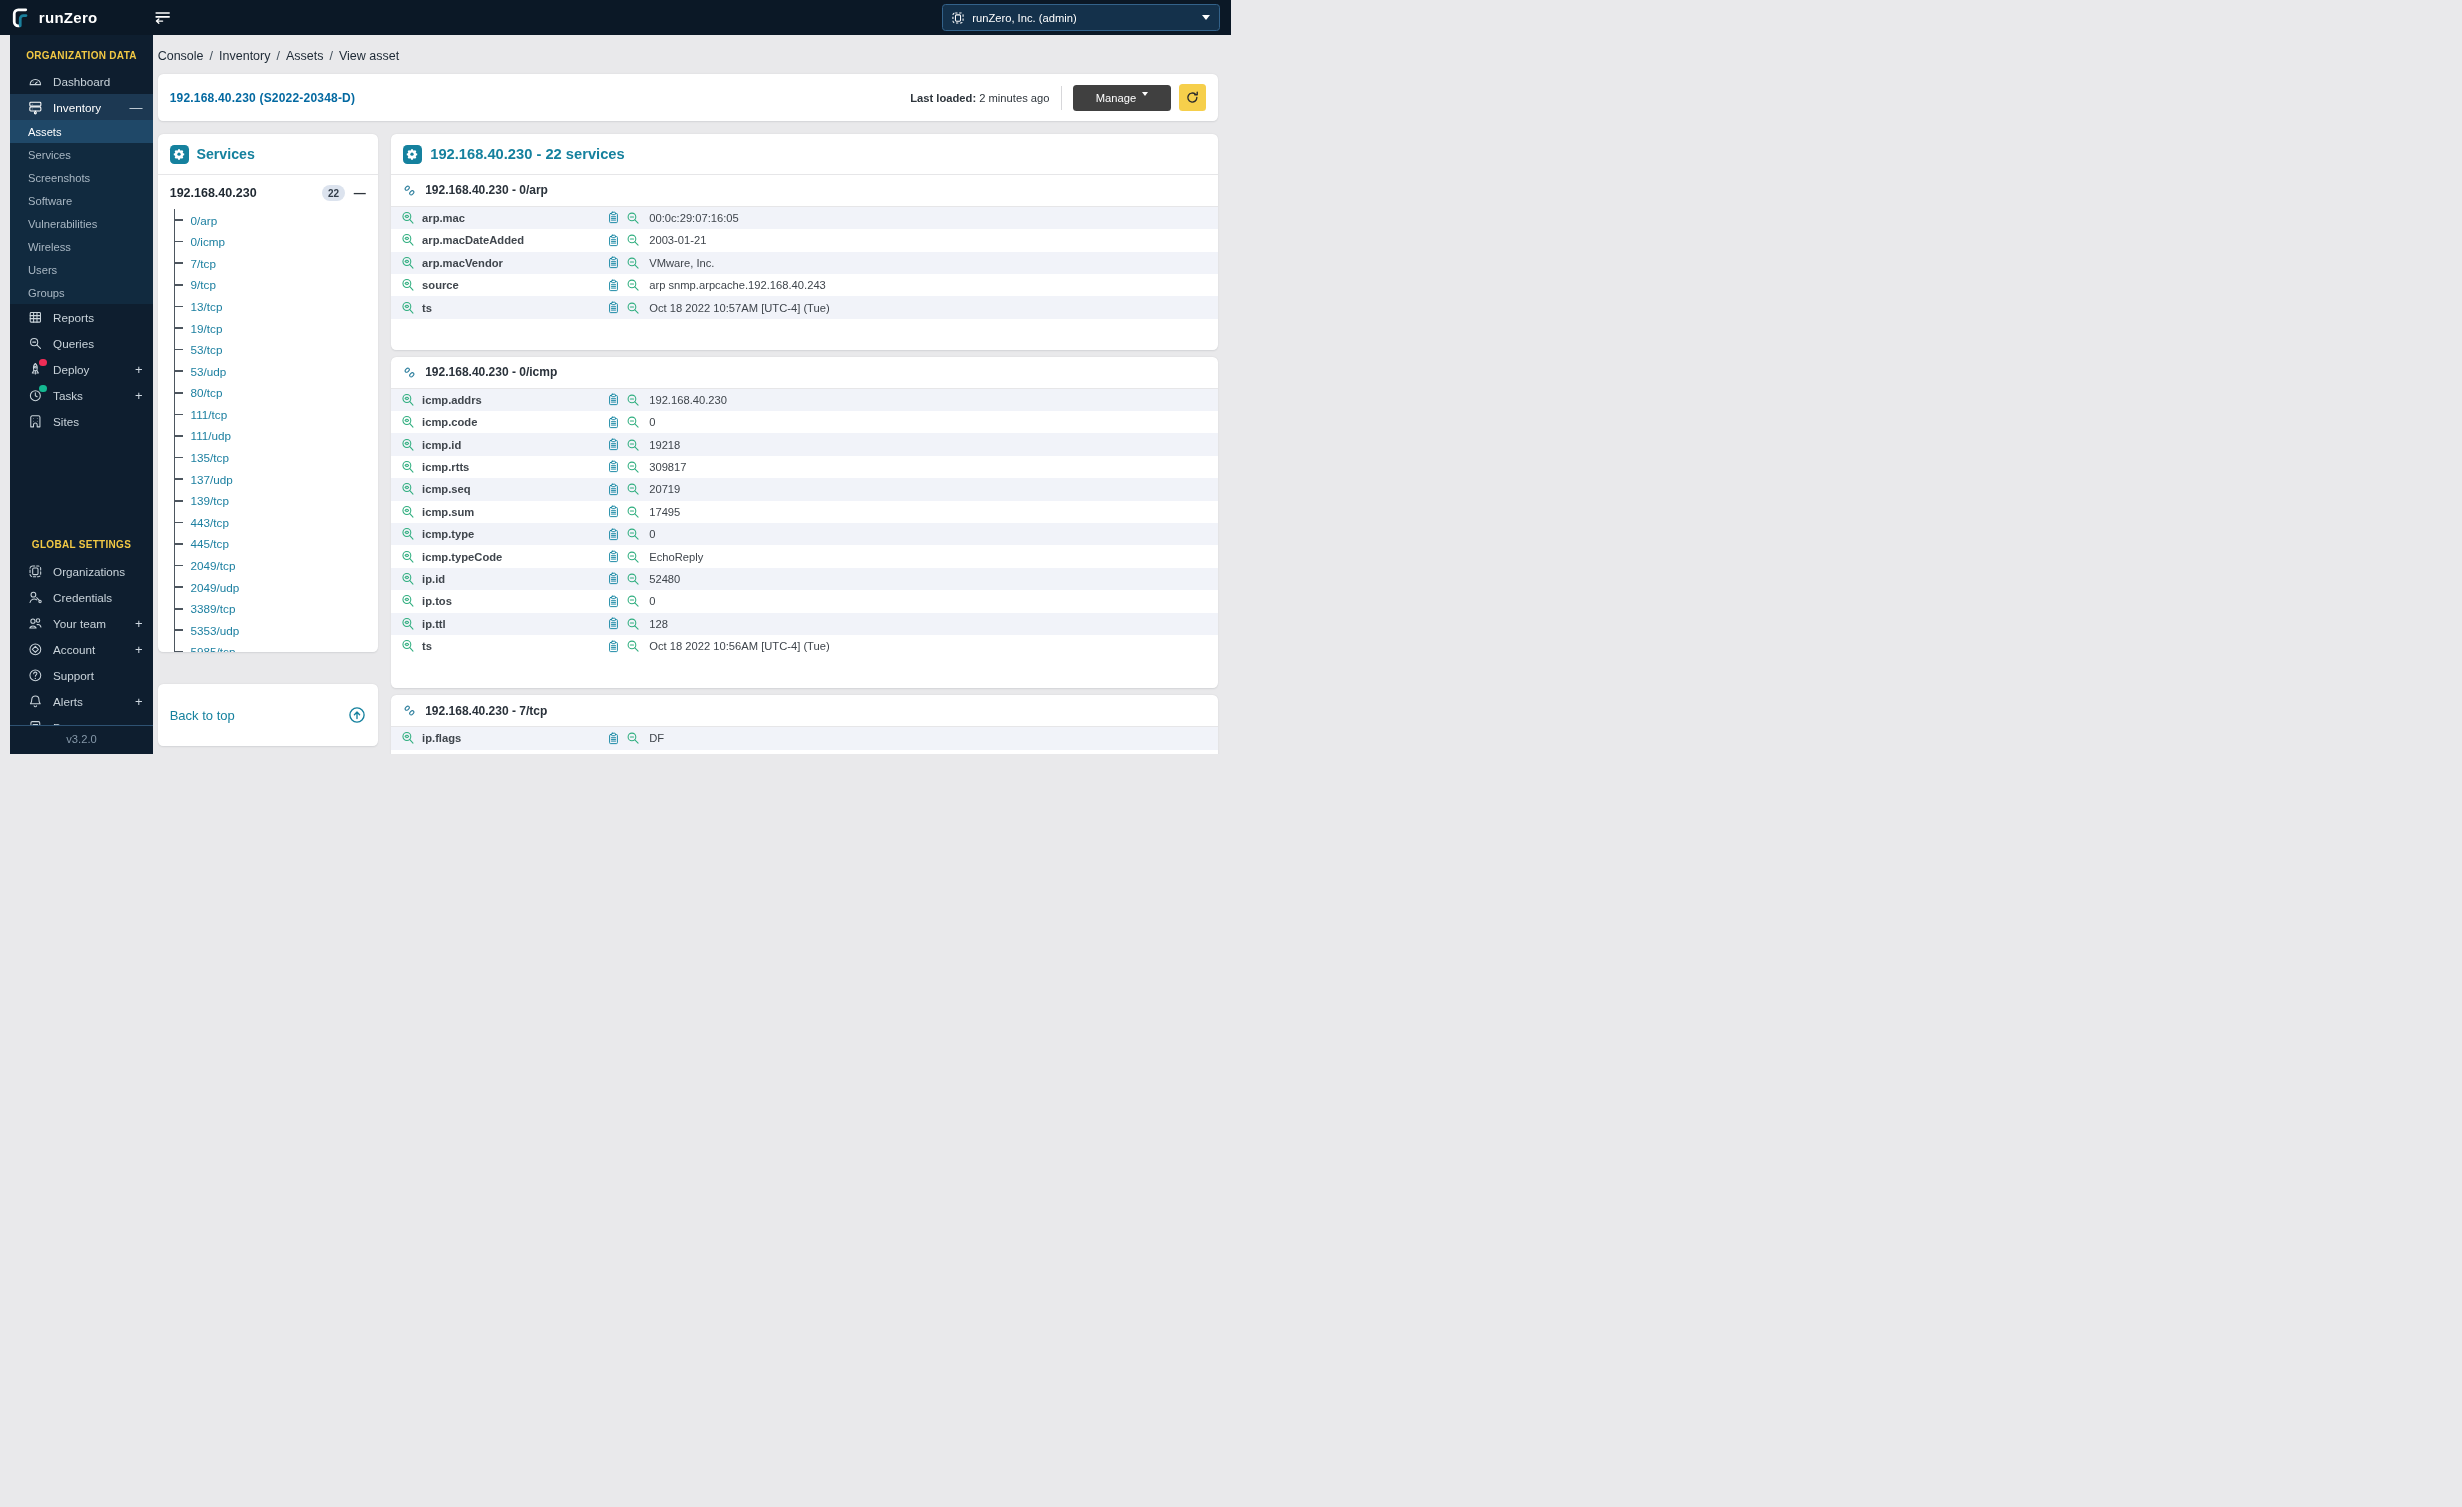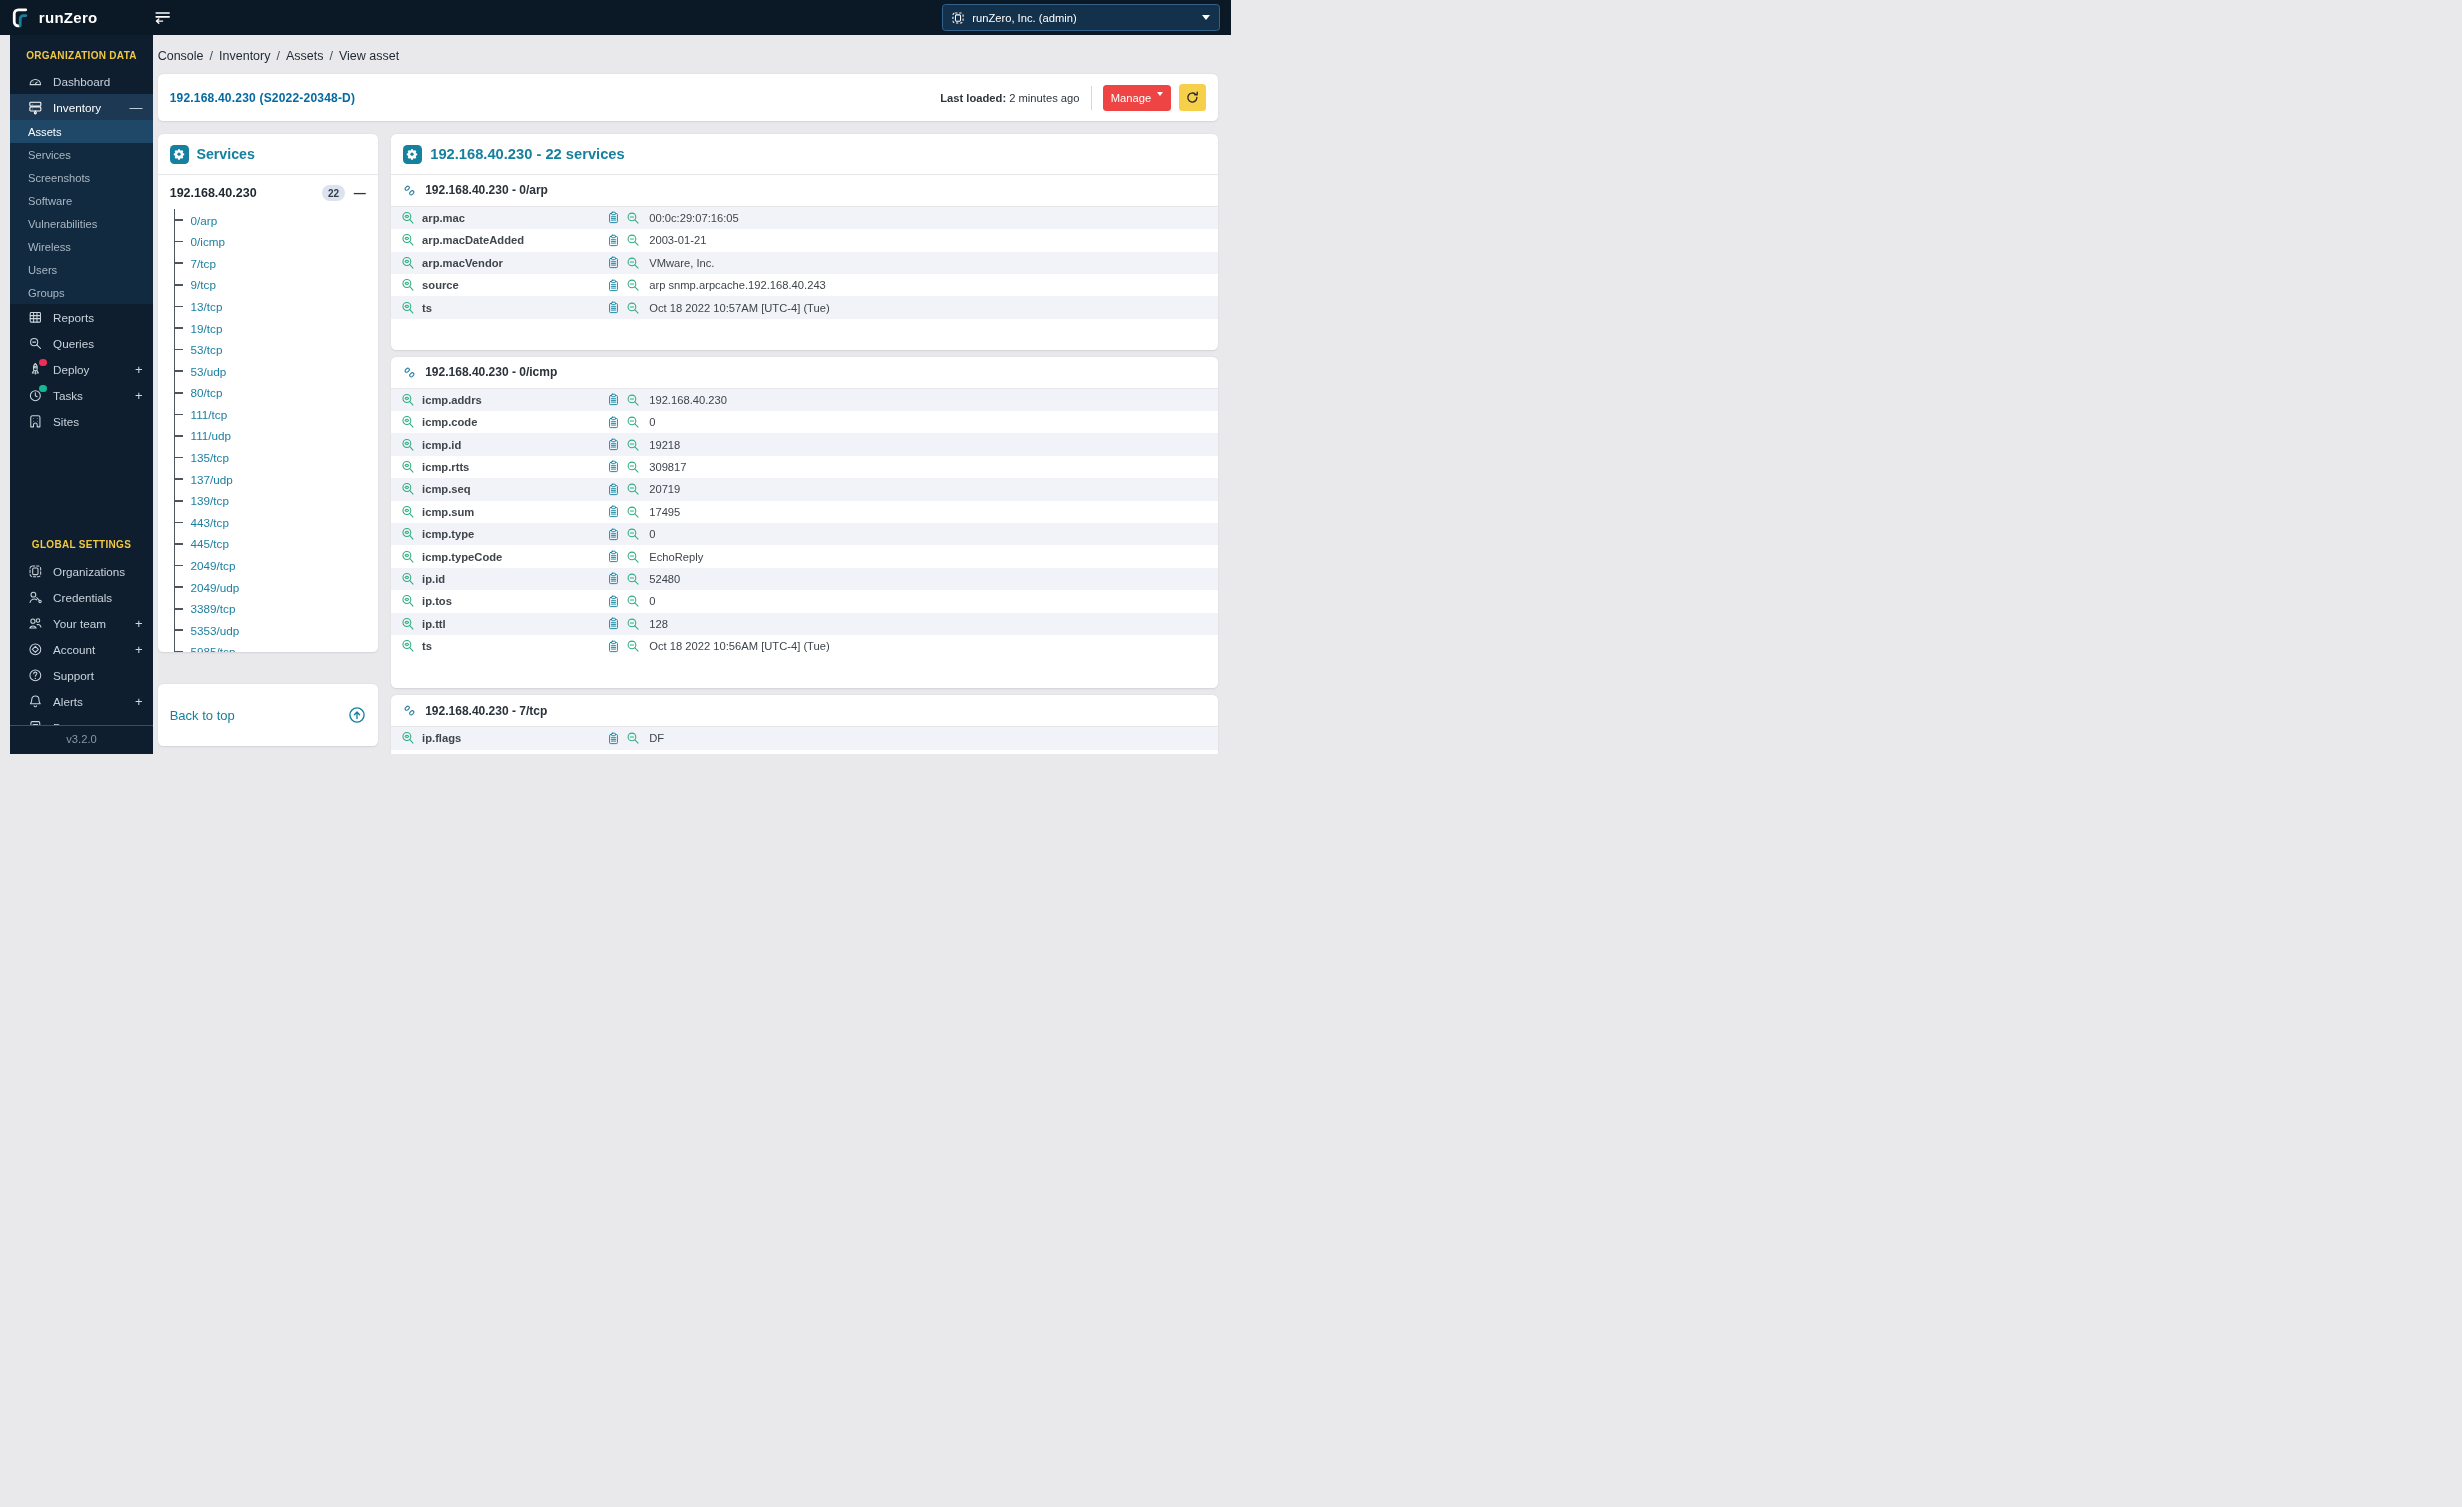--- a/index.html
+++ b/index.html
@@ -45,22 +45,22 @@
 
   .card{background:#fff;border-radius:5.2px;box-shadow:0 0.9px 1.7px rgba(20,30,40,.10)}
 
   .title-card{margin:0 13px 0 14.7px;height:47px;display:flex;align-items:center;padding:0 12px}
   .title-card h1{margin:0;font-size:12px;color:#0369a1;font-weight:700;letter-spacing:0.2px}
   .title-right{margin-left:auto;display:flex;align-items:center}
   .last-loaded{font-size:11.2px;color:#2e353c}
   .last-loaded b{font-weight:700}
   .vdiv{width:0.9px;height:24px;background:#d7d7da;margin:0 11.2px}
   .manage-btn{
-    display:flex;align-items:flex-start;gap:6px;background:#ef4444;color:#fff;border:none;border-radius:3.5px;
-    font-family:inherit;font-size:11.2px;padding:7px 8px;cursor:pointer
+    display:flex;align-items:flex-start;gap:6px;background:#404040;color:#fff;border:none;border-radius:3.5px;
+    font-family:inherit;font-size:11.2px;padding:7px 23px;cursor:pointer
   }
   .manage-btn .caret{width:0;height:0;border-left:3.9px solid transparent;border-right:3.9px solid transparent;border-top:4.7px solid #fff}
   .refresh-btn{width:27px;height:27px;margin-left:7.8px;background:#f6cf4b;border:none;border-radius:3.5px;display:flex;align-items:center;justify-content:center;cursor:pointer}
 
   .cols{display:flex;margin:13px 13px 0 14.7px;gap:13px;align-items:flex-start}
   .left-col{width:220px;flex:none}
   .right-col{flex:1;min-width:0}
 
   
   .services-card{height:518px;overflow:hidden}

